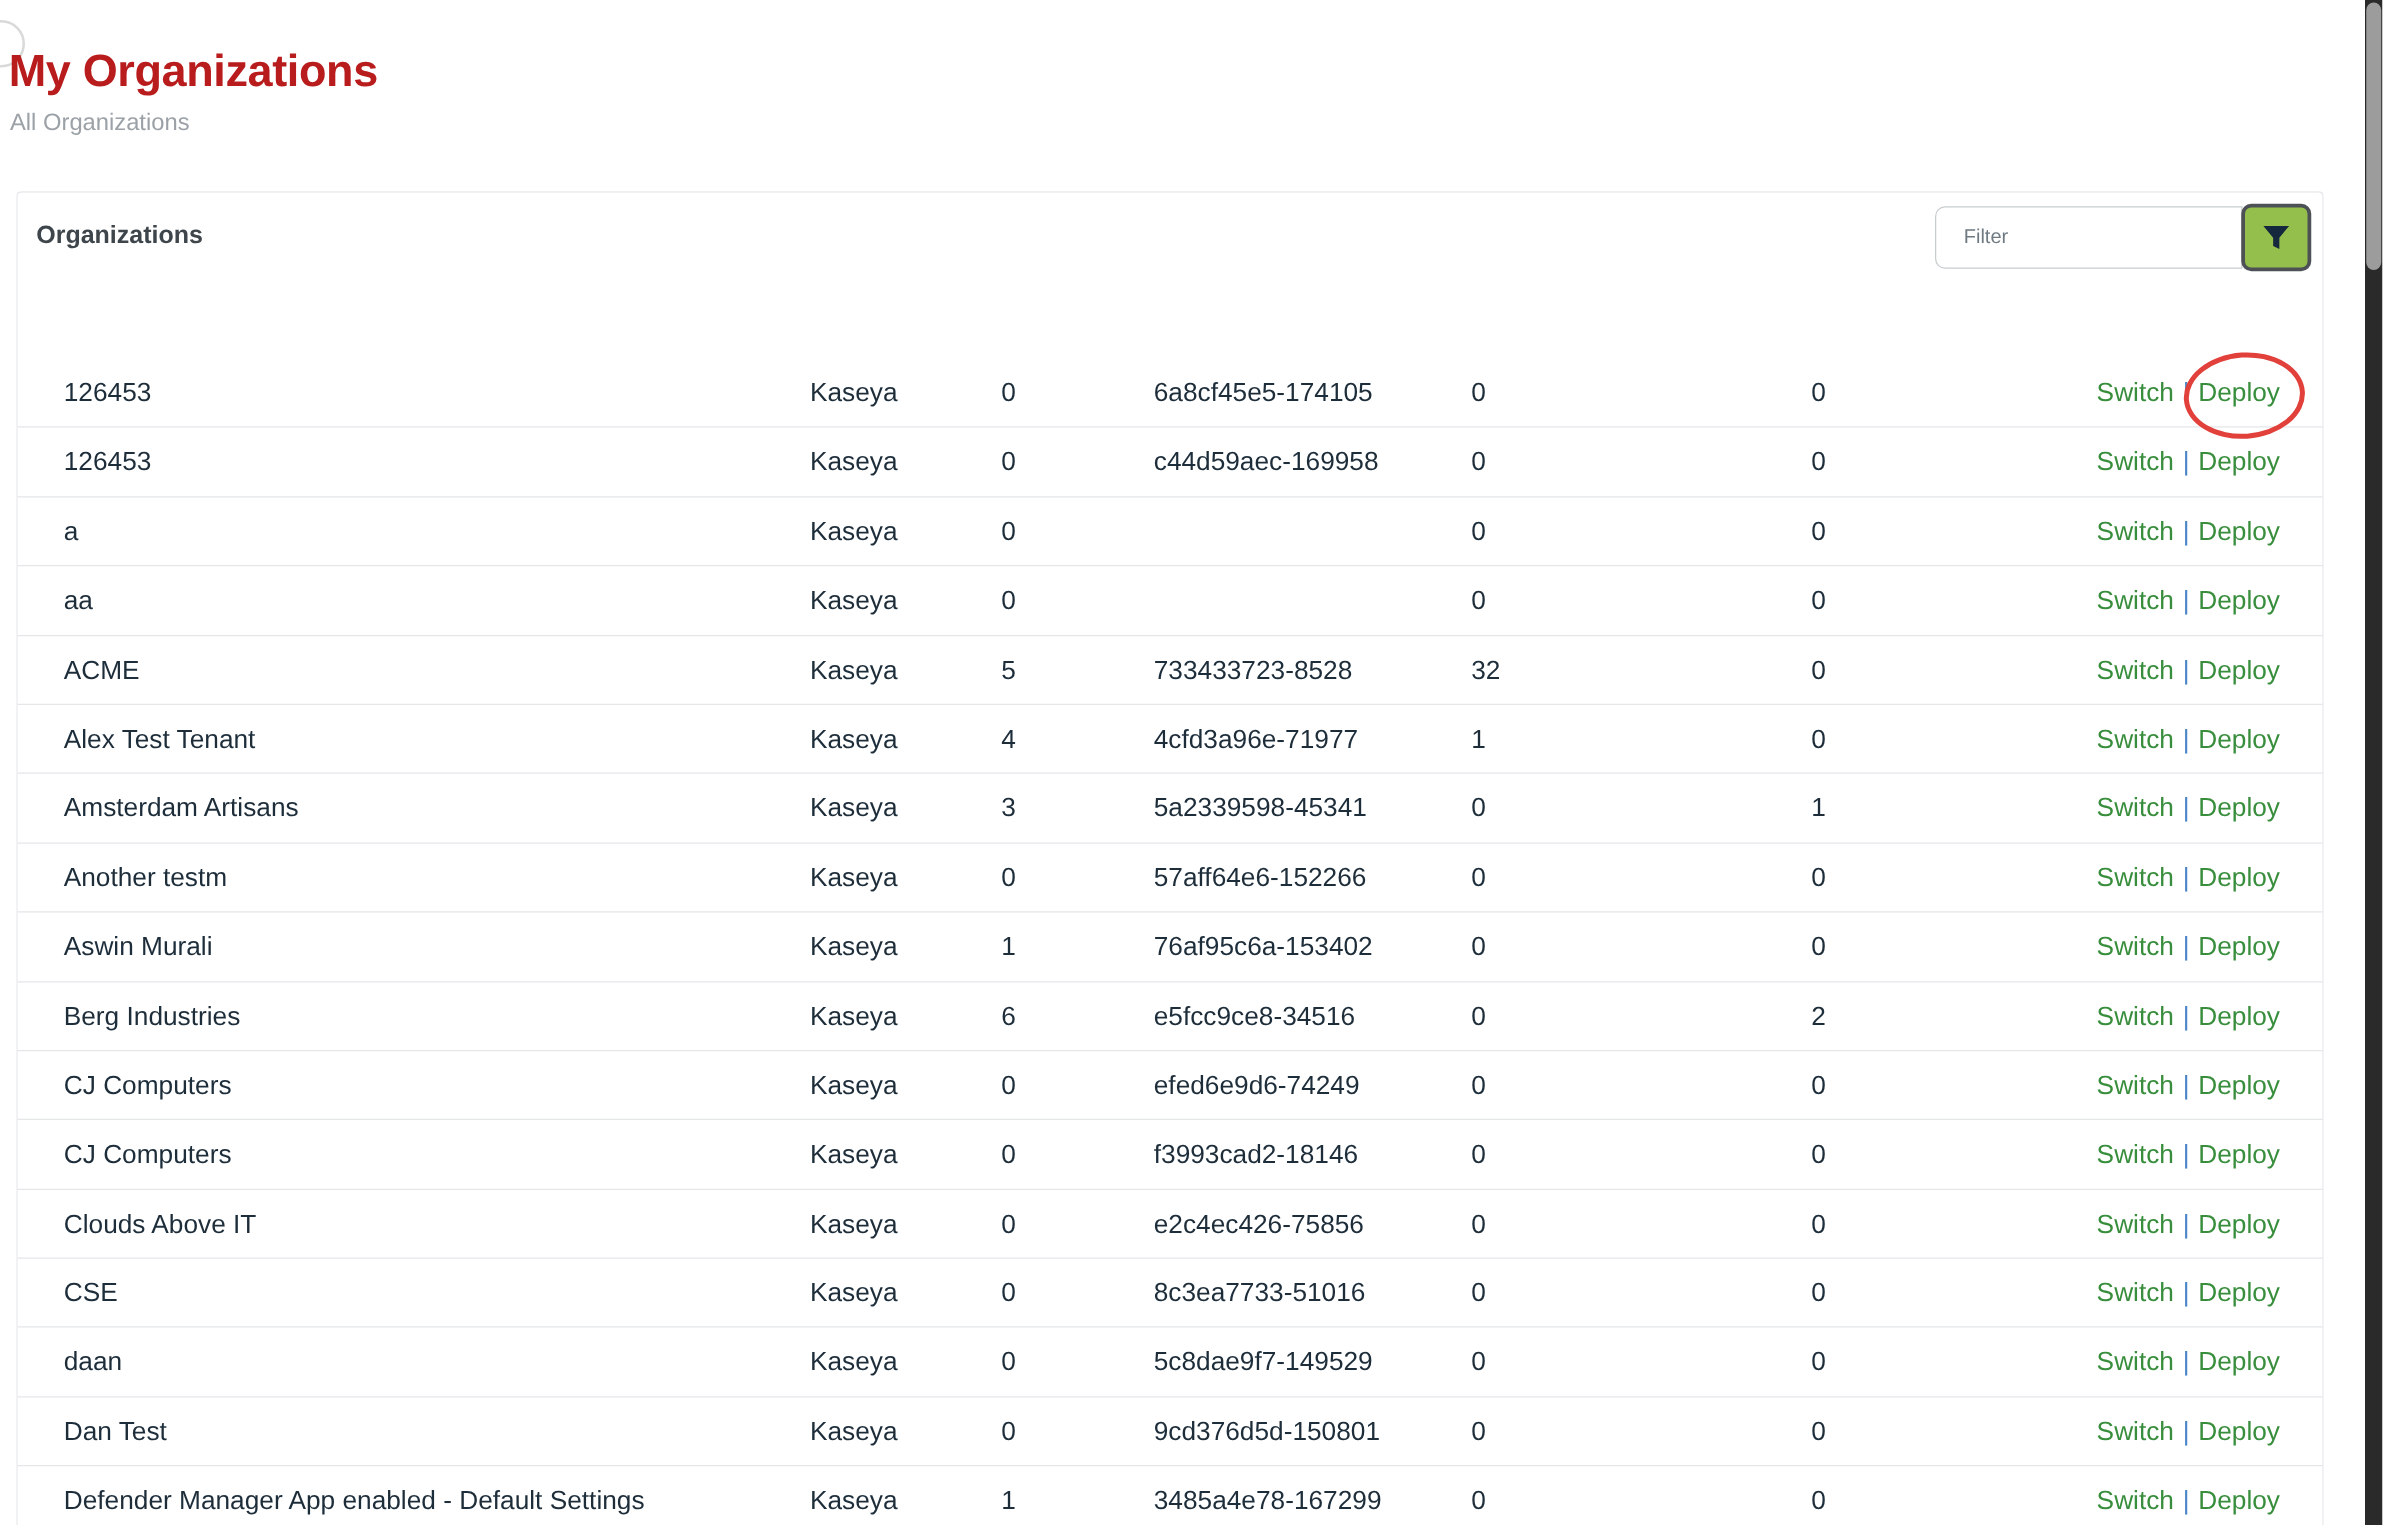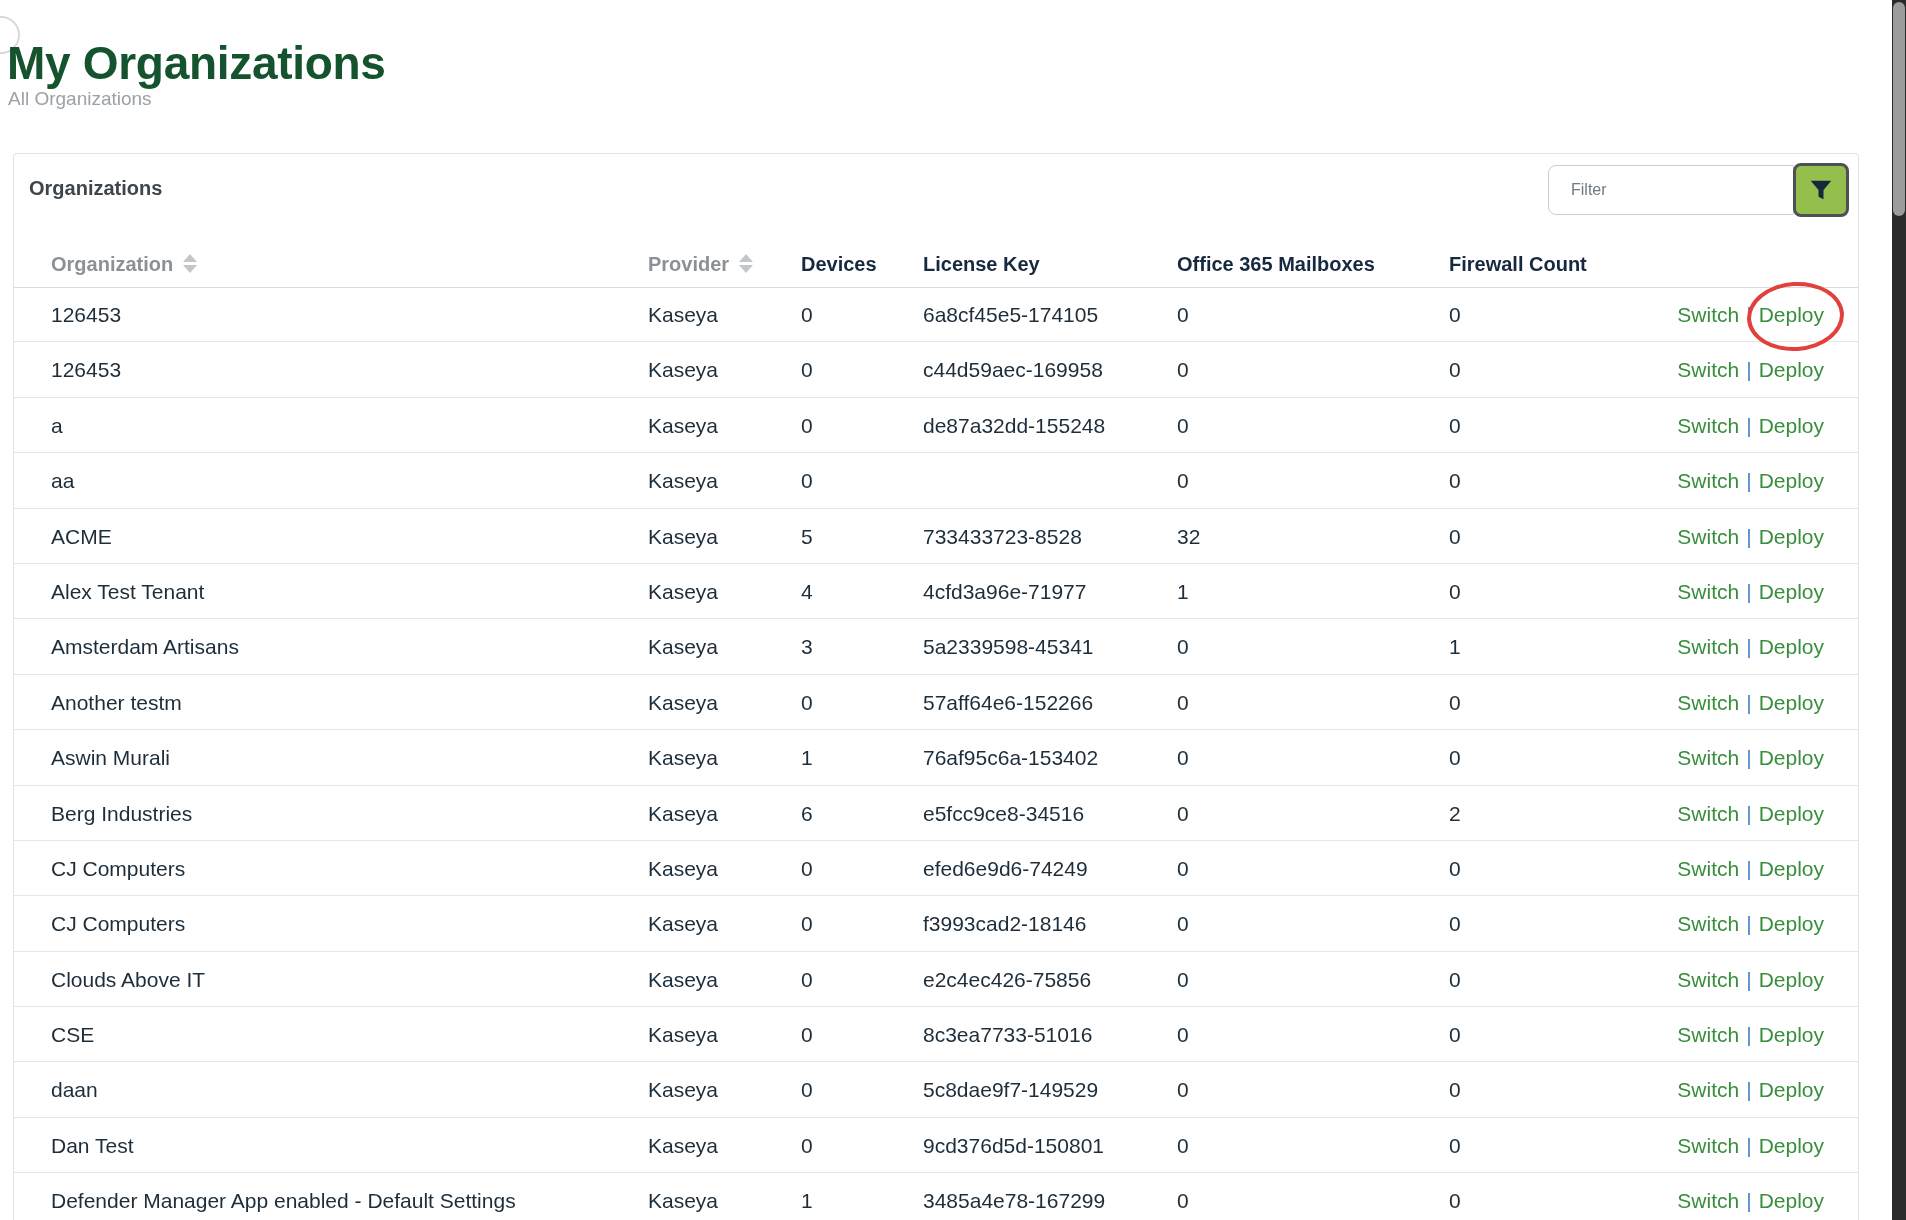--- a/index.html
+++ b/index.html
@@ -6,21 +6,21 @@
   body {
     width:1906px; height:1220px; position:relative; overflow:hidden;
     background:#ffffff; color:#1d2d3a;
     font-family:"Liberation Sans","DejaVu Sans",sans-serif;
   }
   
   .corner-ring { position:absolute; left:-18px; top:16px; width:34px; height:34px;
     border:2px solid #d9d9d9; border-radius:50%; }
 
   .page-title { position:absolute; left:7px; top:36px; margin:0;
-    font-size:46px; font-weight:700; color:#14532d; letter-spacing:-0.3px; }
+    font-size:36px; font-weight:700; color:#b91c1c; letter-spacing:-0.3px; }
   .page-subtitle { position:absolute; left:8px; top:88px; font-size:19px; color:#9ba1a6; }
 
   .card { position:absolute; left:13px; top:153px; width:1846px; height:1067px;
     background:#fff; border:1px solid #dfe3e6; border-bottom:none;
     border-radius:4px 4px 0 0; box-sizing:border-box; }
 
   .card-title { position:absolute; left:15px; top:23px; font-size:20px; font-weight:700; color:#3e454b; }
 
   .filter-input { position:absolute; left:1534px; top:11px; width:246px; height:50px;
     border:1px solid #c8cdd0; border-radius:8px 0 0 8px; box-sizing:border-box;
@@ -76,32 +76,20 @@
 
   <input class="filter-input" type="text" placeholder="Filter" style="">
   <button class="filter-btn">
     <span style="display:flex">
       <svg width="26" height="26" viewBox="0 0 24 24">
         <path d="M2.5 3.5h19l-7.2 8.6v8.4l-4.6-2.3v-6.1z" fill="#14273d"></path>
       </svg>
     </span>
   </button>
 
-  <div class="thead">
-    <div class="th col-0 sortable">
-      <span>Organization</span><span class="sort-icon"><i class="up"></i><i class="down"></i></span>
-    </div>
-    <div class="th col-1 sortable">
-      <span>Provider</span><span class="sort-icon"><i class="up"></i><i class="down"></i></span>
-    </div>
-    <div class="th col-2">Devices</div>
-    <div class="th col-3">License Key</div>
-    <div class="th col-4">Office 365 Mailboxes</div>
-    <div class="th col-5">Firewall Count</div>
-  </div>
 
   <div class="tbody" id="tbody">
   <div class="row">
     <div class="cell col-0">126453</div>
     <div class="cell col-1">Kaseya</div>
     <div class="cell col-2">0</div>
     <div class="cell col-3">6a8cf45e5-174105</div>
     <div class="cell col-4">0</div>
     <div class="cell col-5">0</div>
     <div class="cell cell-actions">
@@ -118,21 +106,20 @@
     <div class="cell col-5">0</div>
     <div class="cell cell-actions">
       <span class="link">Switch</span><span class="sep">|</span><span class="link">Deploy</span>
     </div>
   </div>
 
   <div class="row">
     <div class="cell col-0">a</div>
     <div class="cell col-1">Kaseya</div>
     <div class="cell col-2">0</div>
-    <div class="cell col-3">de87a32dd-155248</div>
     <div class="cell col-4">0</div>
     <div class="cell col-5">0</div>
     <div class="cell cell-actions">
       <span class="link">Switch</span><span class="sep">|</span><span class="link">Deploy</span>
     </div>
   </div>
 
   <div class="row">
     <div class="cell col-0">aa</div>
     <div class="cell col-1">Kaseya</div>

